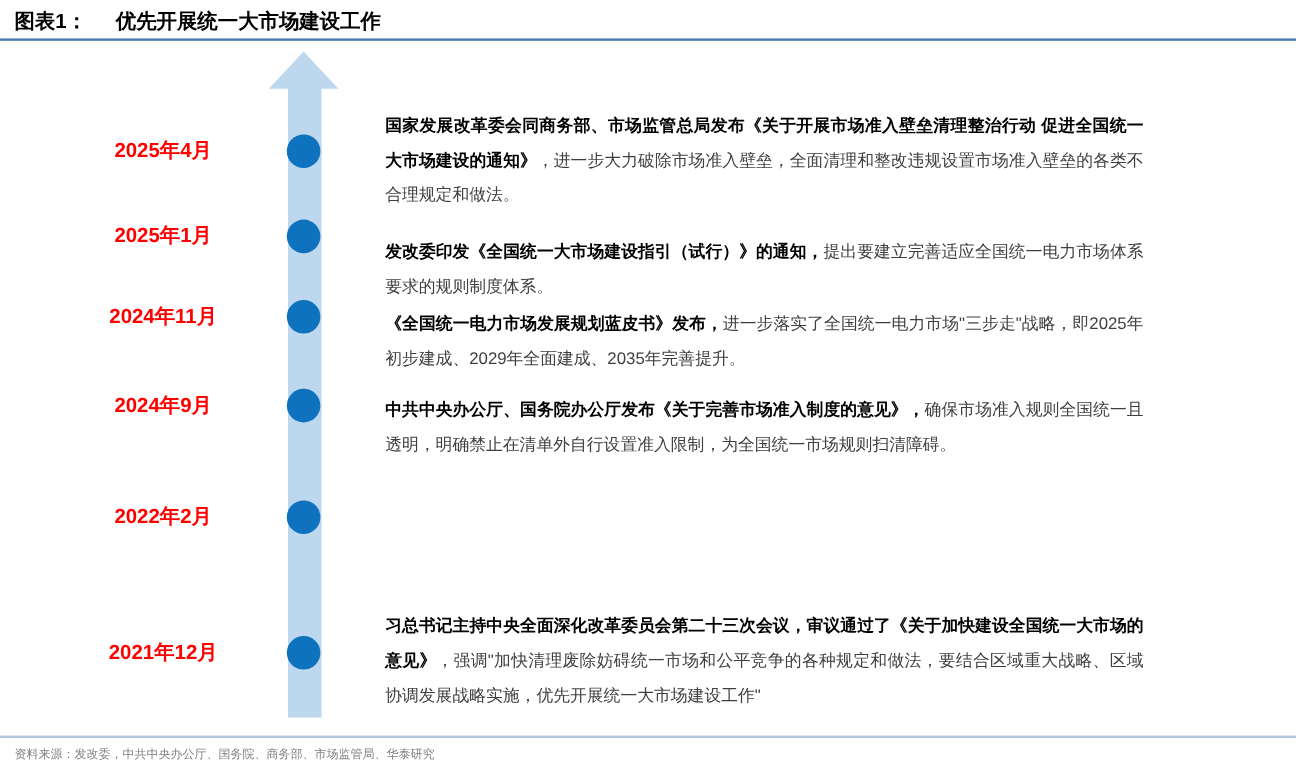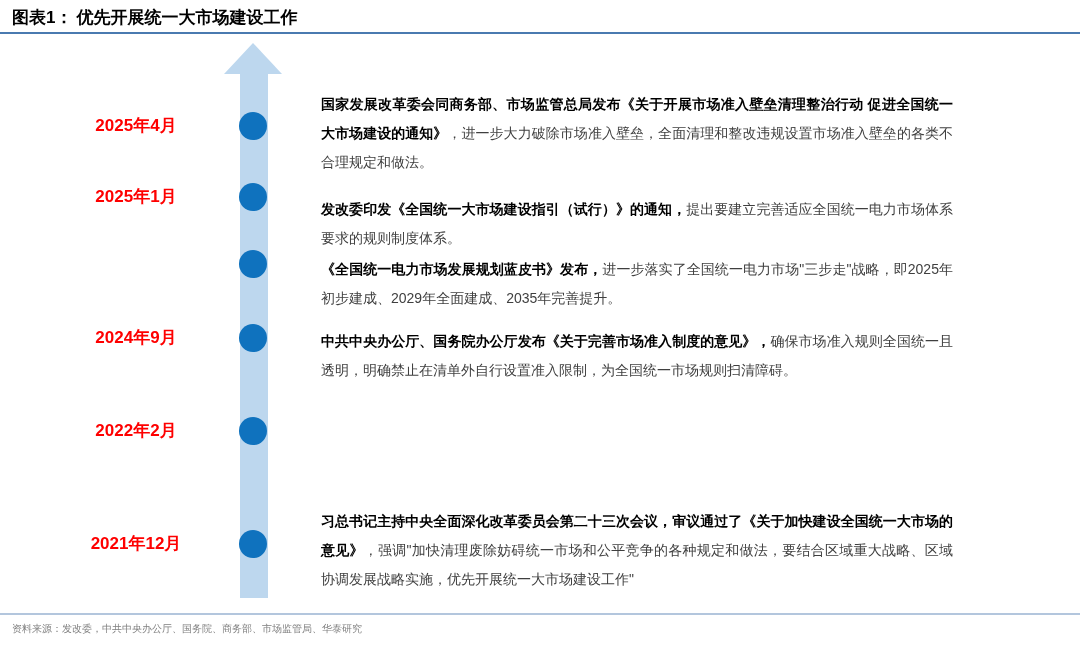--- a/index.html
+++ b/index.html
@@ -23,21 +23,21 @@
     overflow:hidden;
   }
   .figure-header{
     position:absolute;
     left:12px; top:6px;
     font-size:17px;
     font-weight:700;
     color:#000;
     white-space:nowrap;
   }
-  .figure-header .fig-label{margin-right:4px;}
+  .figure-header .fig-label{margin-right:24px;}
   .title-rule{
     position:absolute;
     left:0; top:32px;
     width:1080px; height:2px;
     background:var(--rule-blue);
   }
   .arrow-head{
     position:absolute;
     left:224px; top:43px;
     width:0; height:0;
@@ -111,20 +111,21 @@
   <div class="arrow-bar"></div>
 
   <div class="date-label" style="top:112px">2025年4月</div>
   <div class="dot" style="top:112px"></div>
   <div class="entry-text" style="top:90px"><span class="b">国家发展改革委会同商务部、市场监管总局发布《关于开展市场准入壁垒清理整治行动 促进全国统一大市场建设的通知》</span><span>，进一步大力破除市场准入壁垒，全面清理和整改违规设置市场准入壁垒的各类不合理规定和做法。</span></div>
 
   <div class="date-label" style="top:183px">2025年1月</div>
   <div class="dot" style="top:183px"></div>
   <div class="entry-text" style="top:195px"><span class="b">发改委印发《全国统一大市场建设指引（试行）》的通知，</span><span>提出要建立完善适应全国统一电力市场体系要求的规则制度体系。</span></div>
 
+  <div class="date-label" style="top:250px">2024年11月</div>
   <div class="dot" style="top:250px"></div>
   <div class="entry-text" style="top:255px"><span class="b">《全国统一电力市场发展规划蓝皮书》发布，</span><span>进一步落实了全国统一电力市场"三步走"战略，即2025年初步建成、2029年全面建成、2035年完善提升。</span></div>
 
   <div class="date-label" style="top:324px">2024年9月</div>
   <div class="dot" style="top:324px"></div>
   <div class="entry-text" style="top:327px"><span class="b">中共中央办公厅、国务院办公厅发布《关于完善市场准入制度的意见》，</span><span>确保市场准入规则全国统一且透明，明确禁止在清单外自行设置准入限制，为全国统一市场规则扫清障碍。</span></div>
 
   <div class="date-label" style="top:417px">2022年2月</div>
   <div class="dot" style="top:417px"></div>
 

